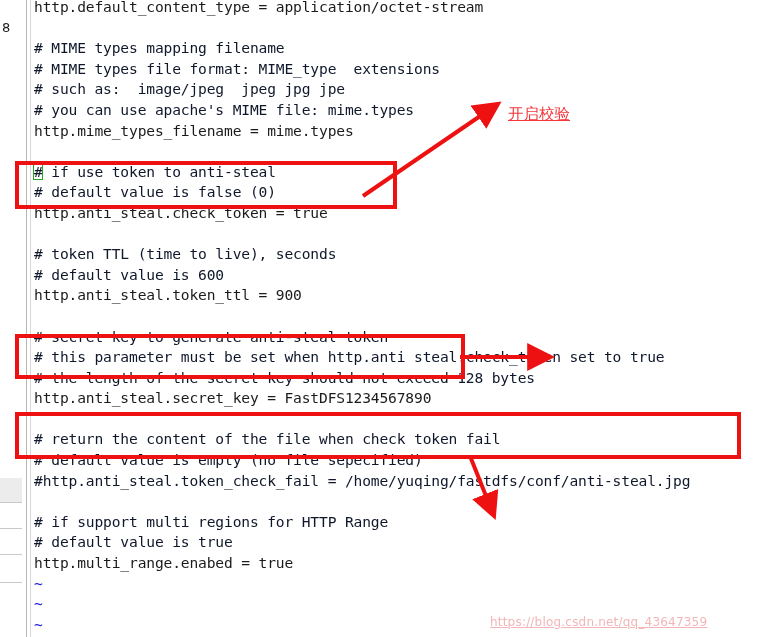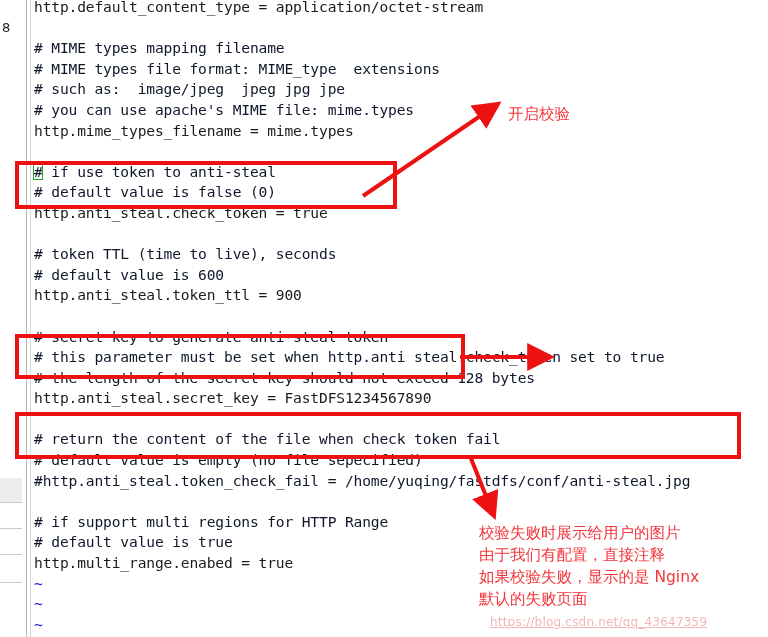--- a/index.html
+++ b/index.html
@@ -111,20 +111,21 @@
   }
 
   
   .note {
     position: absolute;
     color: #f4353a;
     font-family: "DejaVu Sans", "Liberation Sans", sans-serif;
     font-size: 15.5px;
     line-height: 22px;
     white-space: pre-line;
+    text-decoration: underline;
   }
 
   .watermark {
     position: absolute;
     left: 490px;
     top: 615px;
     color: #f2b6b8;
     font-family: "DejaVu Sans", "Liberation Sans", sans-serif;
     font-size: 12px;
     letter-spacing: 0.2px;
@@ -164,20 +165,16 @@
       </marker>
     </defs>
     <line x1="363" y1="196" x2="489" y2="110" stroke="#ee1111" stroke-width="4" marker-end="url(#ah)"></line>
     <line x1="460" y1="357" x2="540" y2="357" stroke="#ee1111" stroke-width="4" marker-end="url(#ah)"></line>
     <line x1="470" y1="456" x2="490" y2="506" stroke="#ee1111" stroke-width="4" marker-end="url(#ah)"></line>
   </svg>
 
   <div class="note" style="left:508px; top:103px;">开启校验</div>
 
 
-  <div class="note" style="left:479px; top:522px;">校验失败时展示给用户的图片
-由于我们有配置，直接注释
-如果校验失败，显示的是 Nginx
-默认的失败页面</div>
 
   <div class="watermark">https://blog.csdn.net/qq_43647359</div>
 
 </div>
 
 </body></html>

